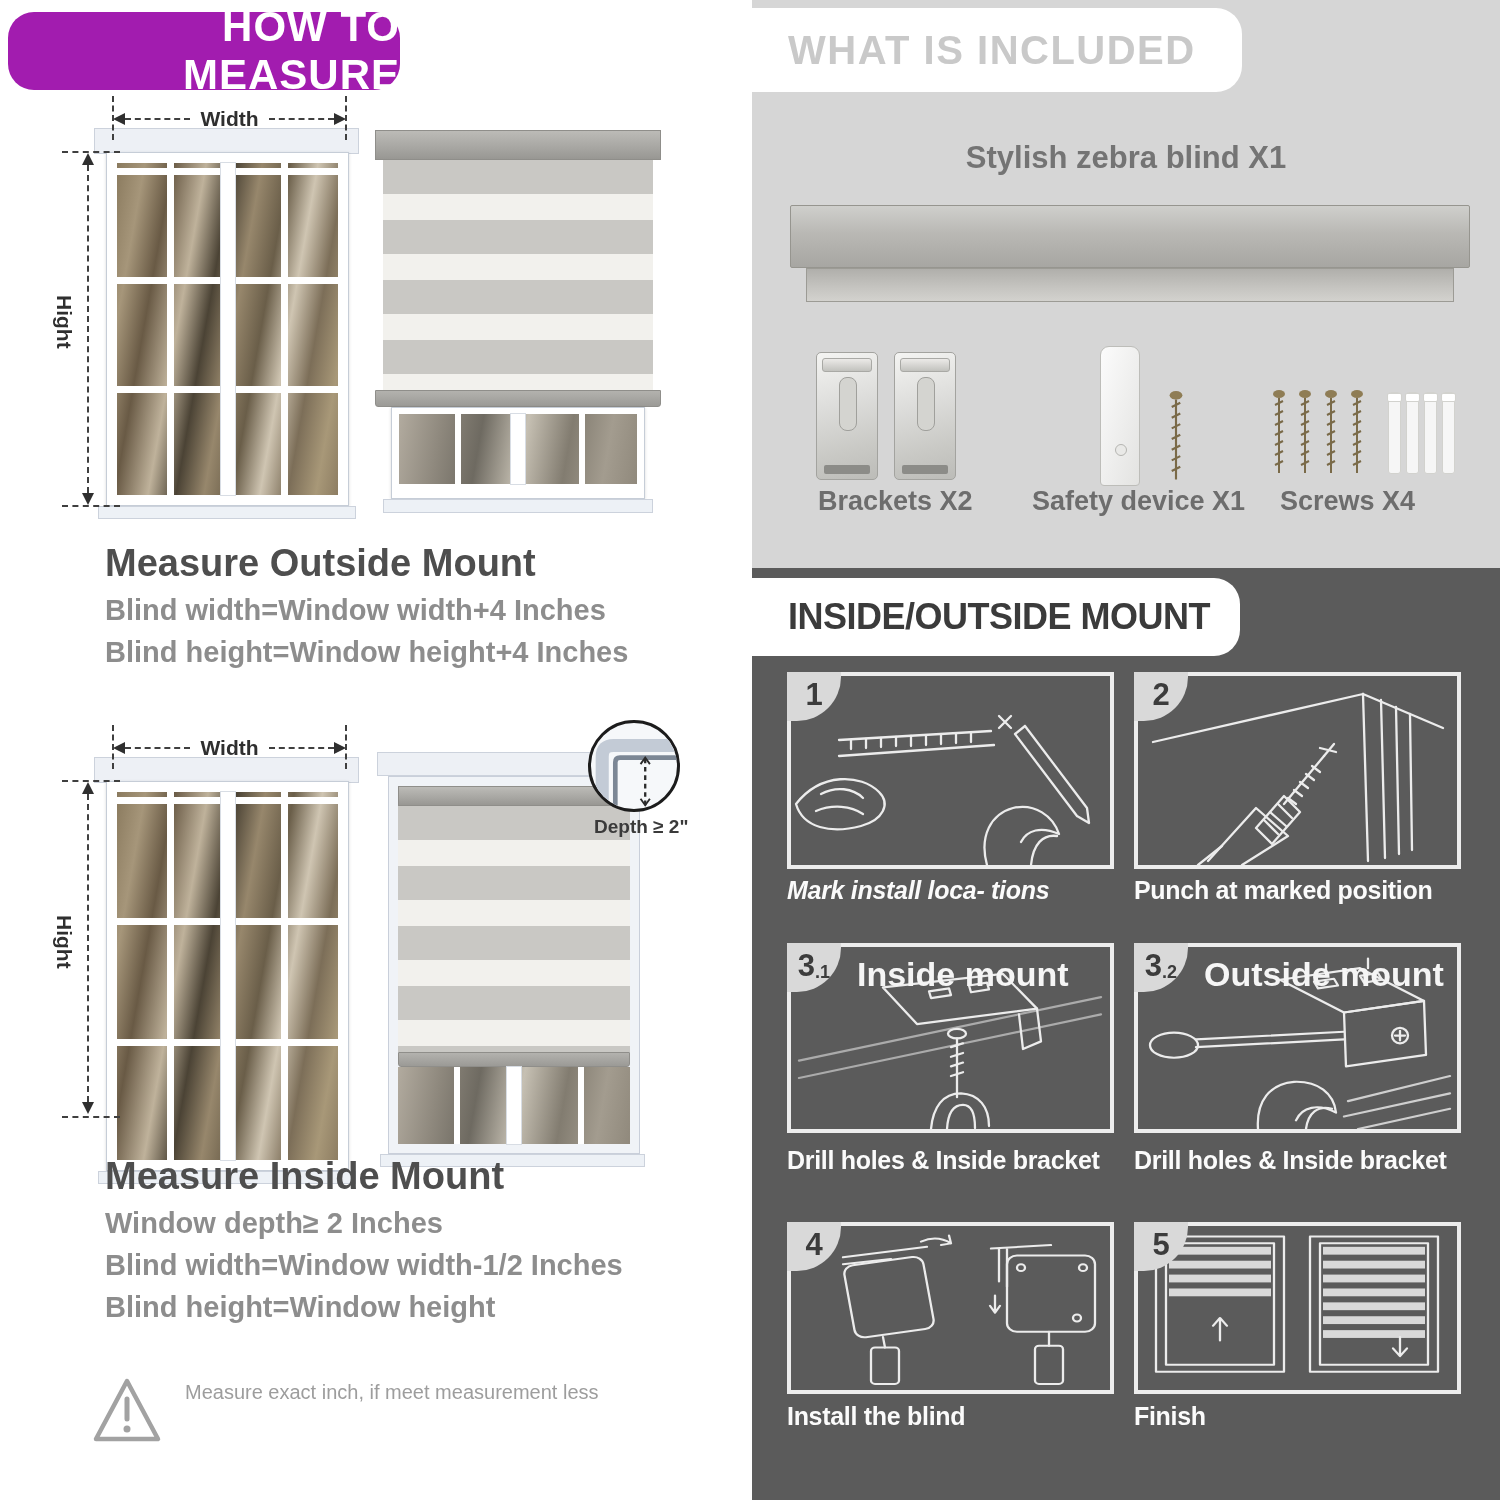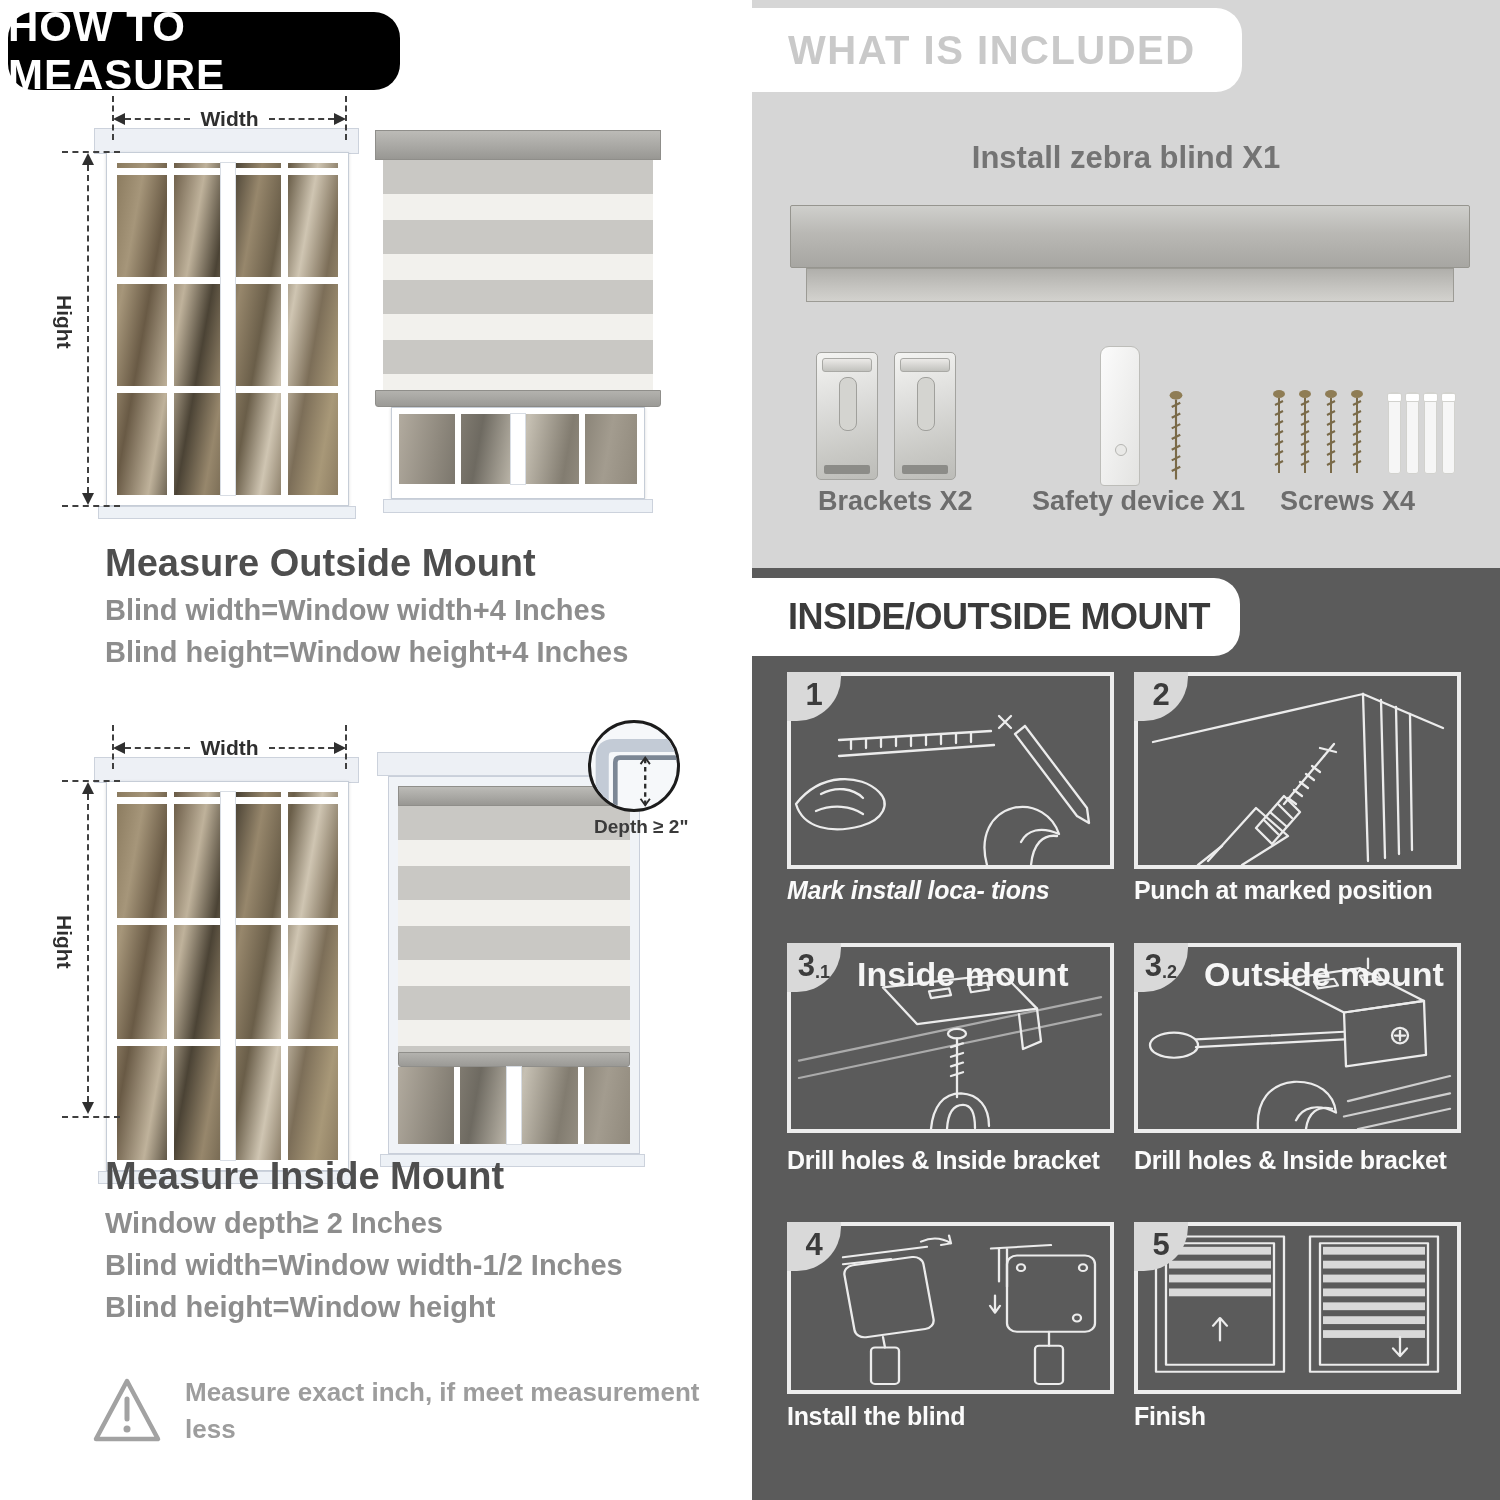--- a/index.html
+++ b/index.html
@@ -4,29 +4,29 @@
 <style>
   html,body{margin:0;padding:0;}
   body{width:1500px;height:1500px;background:#ffffff;font-family:"Liberation Sans",sans-serif;position:relative;overflow:hidden;}
   .abs{position:absolute;box-sizing:border-box;}
   
   .t-bannerL{font-size:42px;font-weight:bold;color:#ffffff;letter-spacing:1px;}
   .t-bannerT{font-size:40px;font-weight:bold;color:#c9c9c9;letter-spacing:1.5px;}
   .t-bannerM{font-size:36px;font-weight:bold;color:#3b3b3b;letter-spacing:-0.5px;}
   .t-h1l{font-size:38px;font-weight:bold;color:#4e4e4e;}
   .t-body{font-size:29px;font-weight:bold;color:#8d8d8d;}
-  .t-warn{font-size:26px;font-weight:700;color:#9d9d9d;line-height:37px;}
+  .t-warn{font-size:20px;font-weight:400;color:#9d9d9d;line-height:37px;}
   .t-lbl{font-size:21px;font-weight:bold;color:#2f2f2f;}
   .t-item{font-size:27px;font-weight:bold;color:#6d6d6d;}
   .t-cap{font-size:25px;font-weight:bold;color:#fbfbfb;white-space:nowrap;letter-spacing:-0.3px;}
   .t-inner{font-size:34px;font-weight:bold;color:#f5f5f5;white-space:nowrap;}
   .t-stylish{font-size:31px;font-weight:bold;color:#747474;}
   .t-depth{font-size:19px;font-weight:bold;color:#3a3a3a;white-space:nowrap;}
   
-  .bannerL{background:#000000;border-radius:26px;display:flex;align-items:center;}
+  .bannerL{background:#a21caf;border-radius:26px;display:flex;align-items:center;padding-left:66px;text-align:right;}
   
   .lintel{background:#edf0f5;border:1px solid #ccd2dc;}
   .frame{background:#ffffff;border:1px solid #c6cdd7;box-shadow:0 1px 3px rgba(0,0,0,0.15);}
   .sill{background:#edf1f6;border:1px solid #ccd2dc;}
   .glz{position:relative;}
   .glz::after{content:"";position:absolute;left:50%;top:0;bottom:0;width:14px;margin-left:-7px;background:#ffffff;box-shadow:0 0 0 1px #d8dde4;}
   .photoA{background-image:
     repeating-linear-gradient(0deg,rgba(0,0,0,0) 0 102px,#ffffff 102px 109px),
     repeating-linear-gradient(90deg,rgba(0,0,0,0) 0 50px,#ffffff 50px 57px),
     linear-gradient(100deg,#8a7a5e 0%,#a6967a 10%,#695a45 20%,#bfb29b 32%,#4b4335 42%,#97876c 52%,#6a5e49 62%,#cfc5b2 72%,#7c6e58 82%,#a89878 92%,#8d7d62 100%);}
@@ -181,21 +181,21 @@
   </svg>
 </div>
 <div class="abs t-warn" style="left:185px;top:1374px;width:540px;">
   <div>Measure exact inch, if meet measurement less</div>
 </div>
 
 <div class="abs panelTop" style="left:752px;top:0;width:748px;height:568px;"></div>
 <div class="abs bannerR" style="left:752px;top:8px;width:490px;height:84px;">
   <span class="t-bannerT">WHAT IS INCLUDED</span>
 </div>
-<div class="abs t-stylish" style="left:752px;top:140px;width:748px;text-align:center;">Install zebra blind X1</div>
+<div class="abs t-stylish" style="left:752px;top:140px;width:748px;text-align:center;">Stylish zebra blind X1</div>
 
 <div class="abs railTop" style="left:790px;top:205px;width:680px;height:63px;"></div>
 <div class="abs railBot" style="left:806px;top:268px;width:648px;height:34px;"></div>
 
 <div class="bracket" style="left:816px;top:352px;width:62px;height:128px;">
     <div class="foot"></div>
   </div>
 <div class="bracket" style="left:894px;top:352px;width:62px;height:128px;">
     <div class="foot"></div>
   </div>

